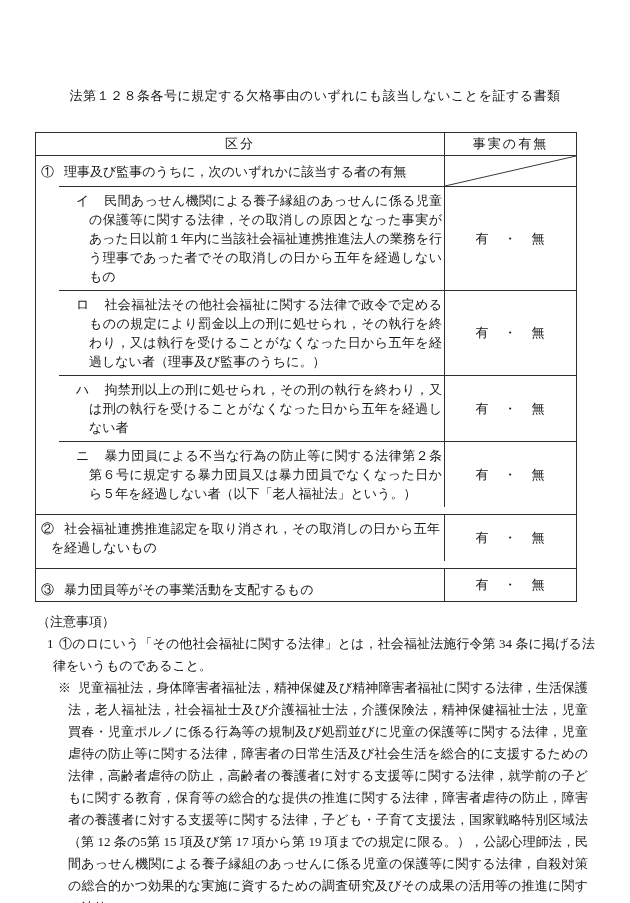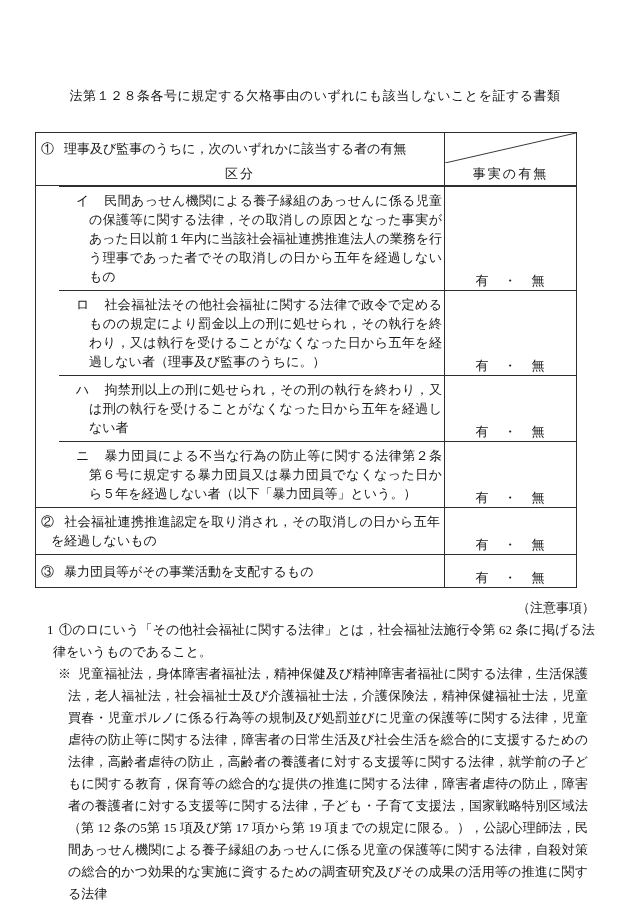--- a/index.html
+++ b/index.html
@@ -28,87 +28,87 @@
     margin-top: 27px;
     width: 542px;
     border: 1.4px solid #2e2e2e;
     box-sizing: border-box;
   }
   .trow { display: flex; align-items: stretch; }
   .cell-left { flex: 1 1 auto; box-sizing: border-box; }
   .cell-right {
     flex: 0 0 132px; width: 132px; box-sizing: border-box;
     border-left: 1px solid #2e2e2e;
-    display: flex; align-items: flex-end; justify-content: center;
+    display: flex; align-items: center; justify-content: center;
     position: relative;
   }
 
   .thead { border-bottom: 1px solid #2e2e2e; }
   .thead .cell-left, .thead .cell-right {
     height: 22px; display: flex; align-items: center; justify-content: center;
     letter-spacing: 2px;
   }
 
   .row1 .cell-left { min-height: 30px; display: flex; align-items: center; padding: 2px 4px 2px 5px; }
   .row1 .cell-right { padding: 0; }
   .diag-svg { position: absolute; inset: 0; width: 100%; height: 100%; }
   .diag-svg line { stroke: #3a3a3a; stroke-width: 1; vector-effect: non-scaling-stroke; }
 
   .subwrap { margin-left: 23px; border-top: 1px solid #2e2e2e; }
   .subrow { border-bottom: 1px solid #2e2e2e; }
   .subrow:last-child { border-bottom: none; }
   .subrow .cell-left { padding: 4px 2px 4px 17px; }
 
-  .row2, .row3 { border-top: 1px solid #2e2e2e; }
+  .row2, .row3 { border-top: 1px solid #2e2e2e; margin-top: 7px; }
   .row2 .cell-left { min-height: 46px; display: flex; align-items: center; padding: 2px 4px 2px 5px; }
-  .row3 .cell-left { min-height: 32px; display: flex; align-items: center; padding: 2px 4px 2px 5px; }
+  .row3 .cell-left { min-height: 32px; display: flex; align-items: flex-end; padding: 2px 4px 2px 5px; }
 
   .hang { margin: 0; line-height: 19px; text-align: justify; }
   .hang .num { display: inline-block; text-indent: 0; }
 
   .p-main { padding-left: 10px; text-indent: -10px; }
   .p-main .num { width: 23px; }
 
   .p-sub { padding-left: 13px; text-indent: -13px; }
   .p-sub .num { width: 28px; }
 
   .fact { letter-spacing: 1px; white-space: nowrap; }
 
   
   .notes { margin-top: 9px; }
-  .notes-heading { margin: 0 0 0 2px; line-height: 22px; text-align: right; }
+  .notes-heading { margin: 0 0 0 2px; line-height: 22px; }
   .note1 { margin: 0 0 0 12px; padding-left: 6px; text-indent: -6px; line-height: 22px; text-align: justify; }
   .note1 .num { display: inline-block; width: 12px; text-indent: 0; }
   .noteref { margin: 0 0 0 23px; padding-left: 10px; text-indent: -10px; line-height: 22px; text-align: justify; width: 520px; }
   .noteref .num { display: inline-block; width: 20px; text-indent: 0; }
 </style>
 </head>
 <body>
 
 <div class="page">
 
 
   <div class="doc-title">法第１２８条各号に規定する欠格事由のいずれにも該当しないことを証する書類</div>
 
   <div class="tbl">
 
+    <div class="trow thead">
+      <div class="cell-left">区分</div>
+      <div class="cell-right">事実の有無</div>
+    </div>
+
     <div class="trow row1">
       <div class="cell-left">
         <p class="hang p-main"><span class="num">①</span><span>理事及び監事のうちに，次のいずれかに該当する者の有無</span></p>
       </div>
       <div class="cell-right">
         <svg class="diag-svg" viewBox="0 0 100 100" preserveAspectRatio="none">
             <line x1="0" y1="100" x2="100" y2="0"></line>
           </svg>
       </div>
-    </div>
-
-    <div class="trow thead">
-      <div class="cell-left">区分</div>
-      <div class="cell-right">事実の有無</div>
     </div>
 
     <div class="subwrap">
 
       <div class="trow subrow">
         <div class="cell-left">
           <p class="hang p-sub"><span class="num">イ</span><span>民間あっせん機関による養子縁組のあっせんに係る児童の保護等に関する法律，その取消しの原因となった事実があった日以前１年内に当該社会福祉連携推進法人の業務を行う理事であった者でその取消しの日から五年を経過しないもの</span></p>
         </div>
         <div class="cell-right">
           <span class="fact">有　・　無</span>
@@ -128,21 +128,21 @@
         <div class="cell-left">
           <p class="hang p-sub"><span class="num">ハ</span><span>拘禁刑以上の刑に処せられ，その刑の執行を終わり，又は刑の執行を受けることがなくなった日から五年を経過しない者</span></p>
         </div>
         <div class="cell-right">
           <span class="fact">有　・　無</span>
         </div>
       </div>
 
       <div class="trow subrow">
         <div class="cell-left">
-          <p class="hang p-sub"><span class="num">ニ</span><span>暴力団員による不当な行為の防止等に関する法律第２条第６号に規定する暴力団員又は暴力団員でなくなった日から５年を経過しない者（以下「暴力団員等」という。）</span></p>
+          <p class="hang p-sub"><span class="num">ニ</span><span>暴力団員による不当な行為の防止等に関する法律第２条第６号に規定する暴力団員又は暴力団員でなくなった日から５年を経過しない者（以下「老人福祉法」という。）</span></p>
         </div>
         <div class="cell-right">
           <span class="fact">有　・　無</span>
         </div>
       </div>
 
     </div>
 
     <div class="trow row2">
       <div class="cell-left">
@@ -159,17 +159,17 @@
       </div>
       <div class="cell-right">
         <span class="fact">有　・　無</span>
       </div>
     </div>
 
   </div>
 
   <div class="notes">
     <p class="notes-heading">（注意事項）</p>
-    <p class="note1"><span class="num">1</span><span>①のロにいう「その他社会福祉に関する法律」とは，社会福祉法施行令第 62 条に掲げる法律をいうものであること。</span></p>
+    <p class="note1"><span class="num">1</span><span>①のロにいう「その他社会福祉に関する法律」とは，社会福祉法施行令第 34 条に掲げる法律をいうものであること。</span></p>
     <p class="noteref"><span class="num">※</span><span>児童福祉法，身体障害者福祉法，精神保健及び精神障害者福祉に関する法律，生活保護法，老人福祉法，社会福祉士及び介護福祉士法，介護保険法，精神保健福祉士法，児童買春・児童ポルノに係る行為等の規制及び処罰並びに児童の保護等に関する法律，児童虐待の防止等に関する法律，障害者の日常生活及び社会生活を総合的に支援するための法律，高齢者虐待の防止，高齢者の養護者に対する支援等に関する法律，就学前の子どもに関する教育，保育等の総合的な提供の推進に関する法律，障害者虐待の防止，障害者の養護者に対する支援等に関する法律，子ども・子育て支援法，国家戦略特別区域法（第 12 条の5第 15 項及び第 17 項から第 19 項までの規定に限る。），公認心理師法，民間あっせん機関による養子縁組のあっせんに係る児童の保護等に関する法律，自殺対策の総合的かつ効果的な実施に資するための調査研究及びその成果の活用等の推進に関する法律</span></p>
   </div>
 
 </div>
 
 </body></html>

